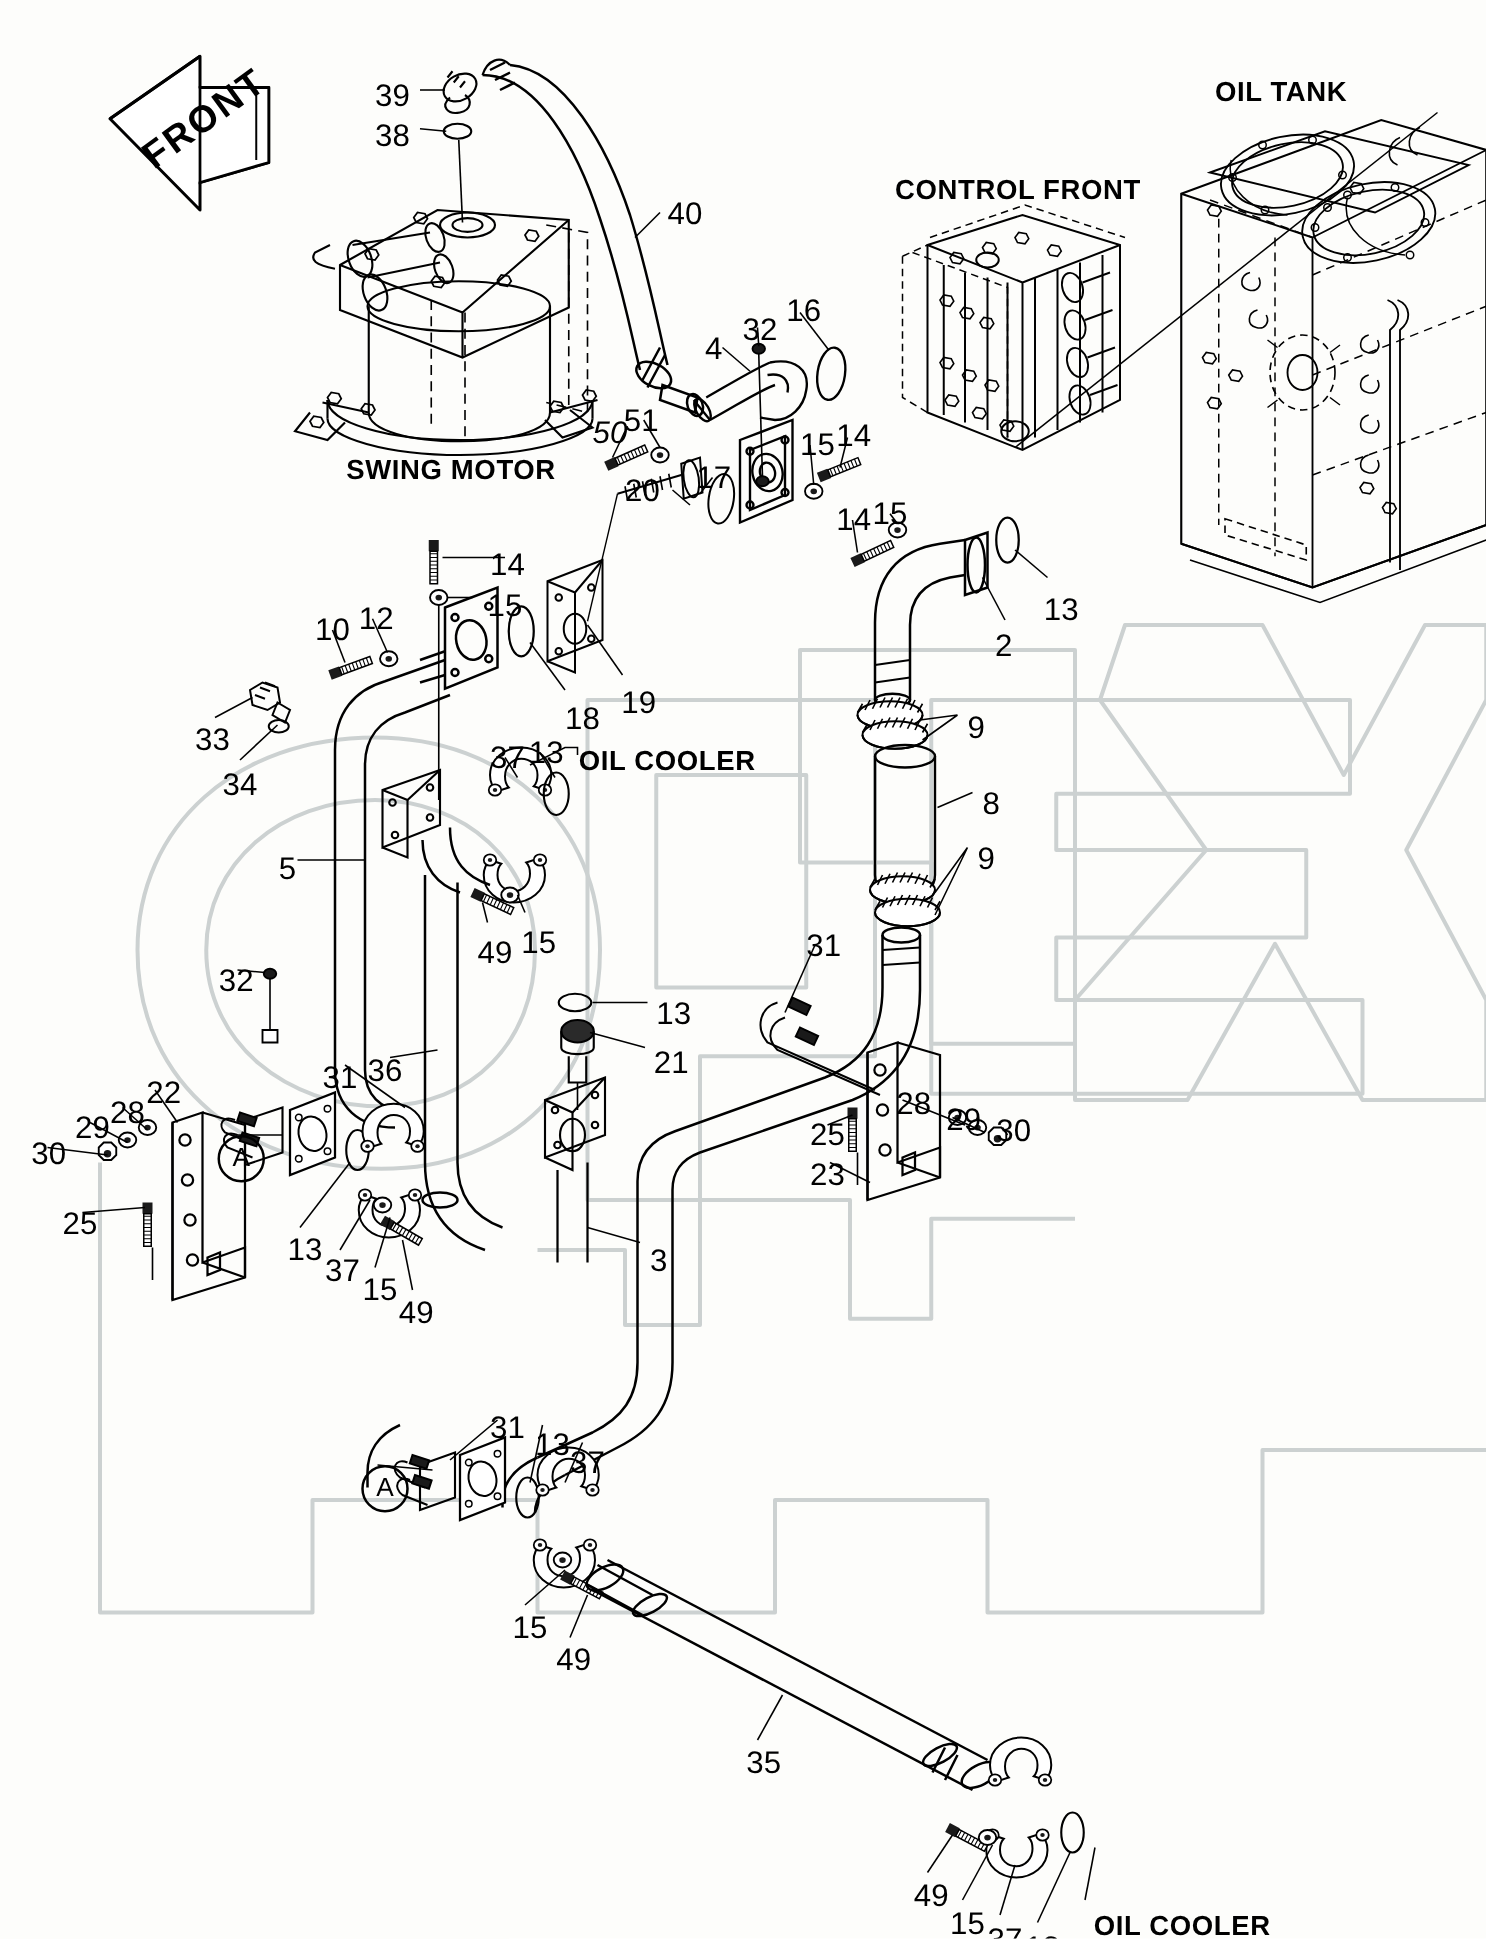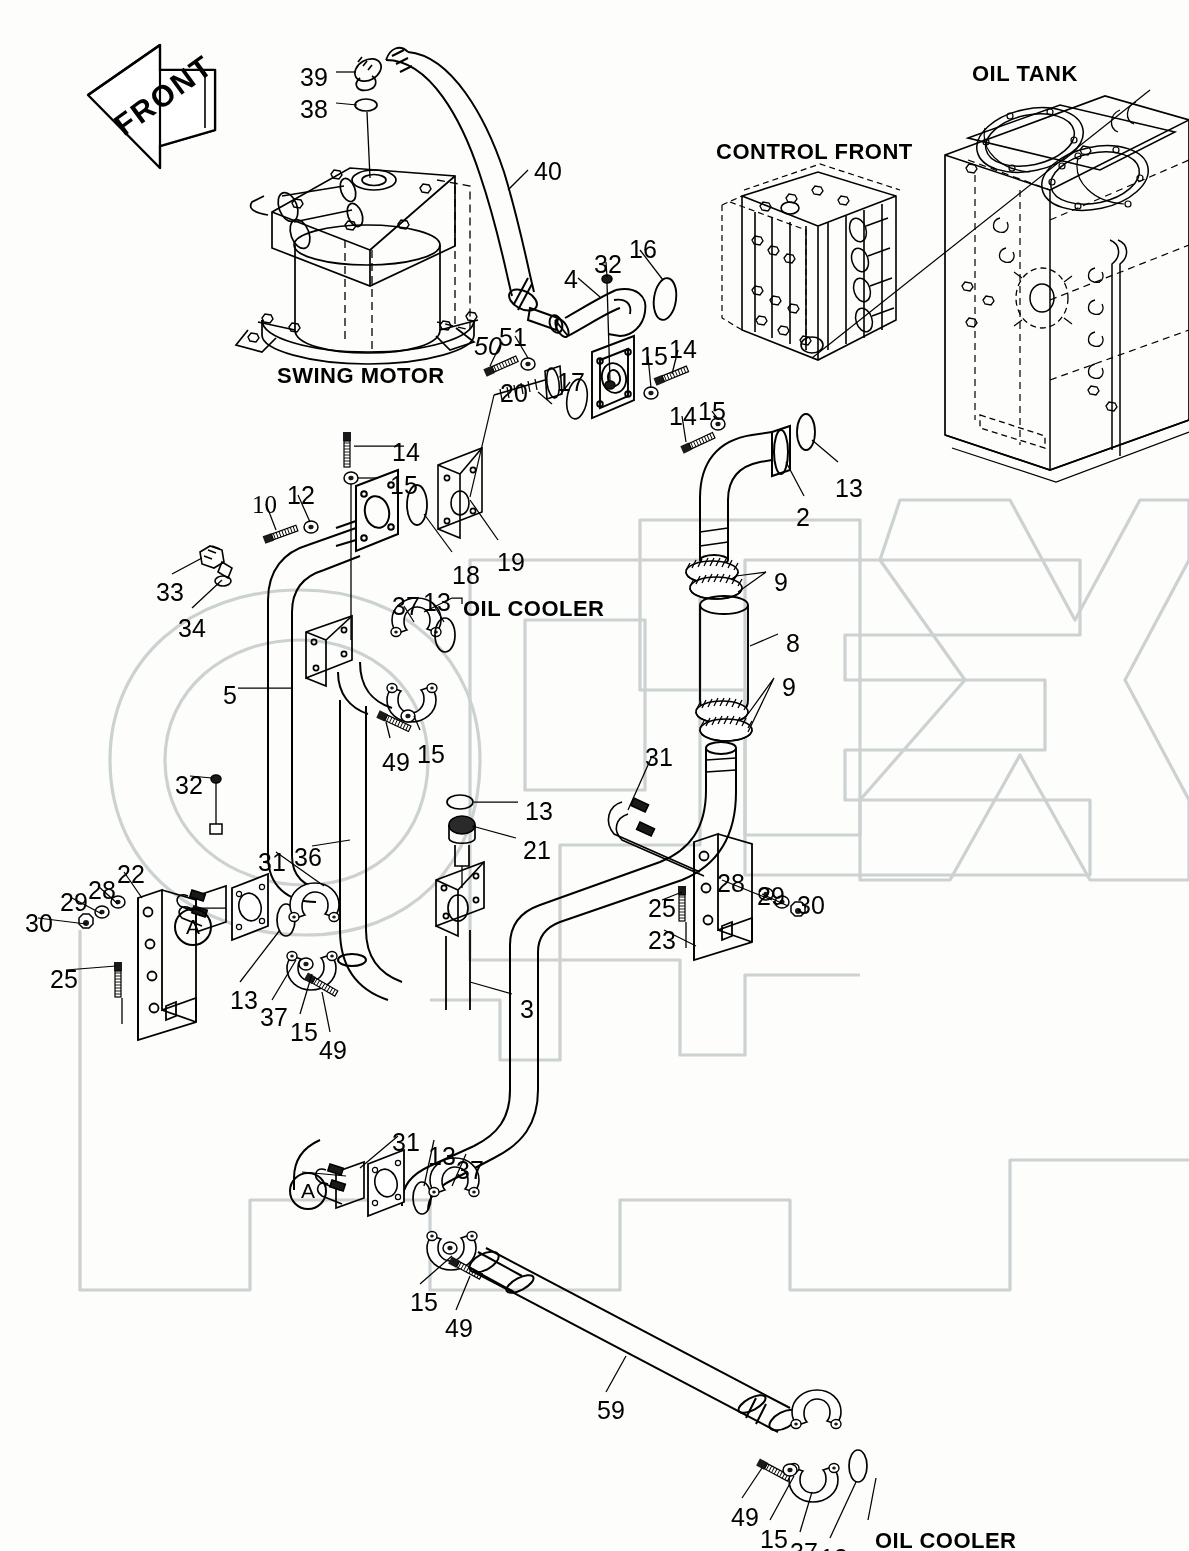--- a/index.html
+++ b/index.html
@@ -654,21 +654,21 @@
       <div class="lbl num" style="left: 640px; top: 344px;">15</div>
       <div class="lbl num" style="left: 669px; top: 337px;">14</div>
       <div class="lbl num" style="left: 500px; top: 381px;">20</div>
       <div class="lbl num" style="left: 557px; top: 370px;">17</div>
       <div class="lbl num" style="left: 669px; top: 404px;">14</div>
       <div class="lbl num" style="left: 698px; top: 399px;">15</div>
       <div class="lbl num" style="left: 835px; top: 476px;">13</div>
       <div class="lbl num" style="left: 796px; top: 505px;">2</div>
       <div class="lbl num" style="left: 392px; top: 440px;">14</div>
       <div class="lbl num" style="left: 390px; top: 473px;">15</div>
-      <div class="lbl num" style="left: 252px; top: 492px; font-family: Liberation Serif, serif;">10</div>
+      <div class="lbl num" style="left: 252px; top: 492px;">10</div>
       <div class="lbl num" style="left: 287px; top: 483px;">12</div>
       <div class="lbl num" style="left: 156px; top: 580px;">33</div>
       <div class="lbl num" style="left: 178px; top: 616px;">34</div>
       <div class="lbl num" style="left: 452px; top: 563px;">18</div>
       <div class="lbl num" style="left: 497px; top: 550px;">19</div>
       <div class="lbl num" style="left: 392px; top: 594px;">37</div>
       <div class="lbl num" style="left: 423px; top: 590px;">13</div>
       <div class="lbl num" style="left: 774px; top: 570px;">9</div>
       <div class="lbl num" style="left: 786px; top: 631px;">8</div>
       <div class="lbl num" style="left: 782px; top: 675px;">9</div>
@@ -694,21 +694,21 @@
       <div class="lbl num" style="left: 230px; top: 988px;">13</div>
       <div class="lbl num" style="left: 260px; top: 1005px;">37</div>
       <div class="lbl num" style="left: 290px; top: 1020px;">15</div>
       <div class="lbl num" style="left: 319px; top: 1038px;">49</div>
       <div class="lbl num" style="left: 520px; top: 997px;">3</div>
       <div class="lbl num" style="left: 392px; top: 1130px;">31</div>
       <div class="lbl num" style="left: 428px; top: 1144px;">13</div>
       <div class="lbl num" style="left: 456px; top: 1158px;">37</div>
       <div class="lbl num" style="left: 410px; top: 1290px;">15</div>
       <div class="lbl num" style="left: 445px; top: 1316px;">49</div>
-      <div class="lbl num" style="left: 597px; top: 1398px;">59</div>
+      <div class="lbl num" style="left: 597px; top: 1398px;">35</div>
       <div class="lbl num" style="left: 731px; top: 1505px;">49</div>
       <div class="lbl num" style="left: 760px; top: 1527px;">15</div>
       <div class="lbl num" style="left: 790px; top: 1540px;">37</div>
       <div class="lbl num" style="left: 820px; top: 1546px;">13</div>
     </div>
   <div id="refs">
       <div class="refc" style="left: 174px; top: 908px;">A</div>
       <div class="refc" style="left: 289px; top: 1172px;">A</div>
     </div>
 

